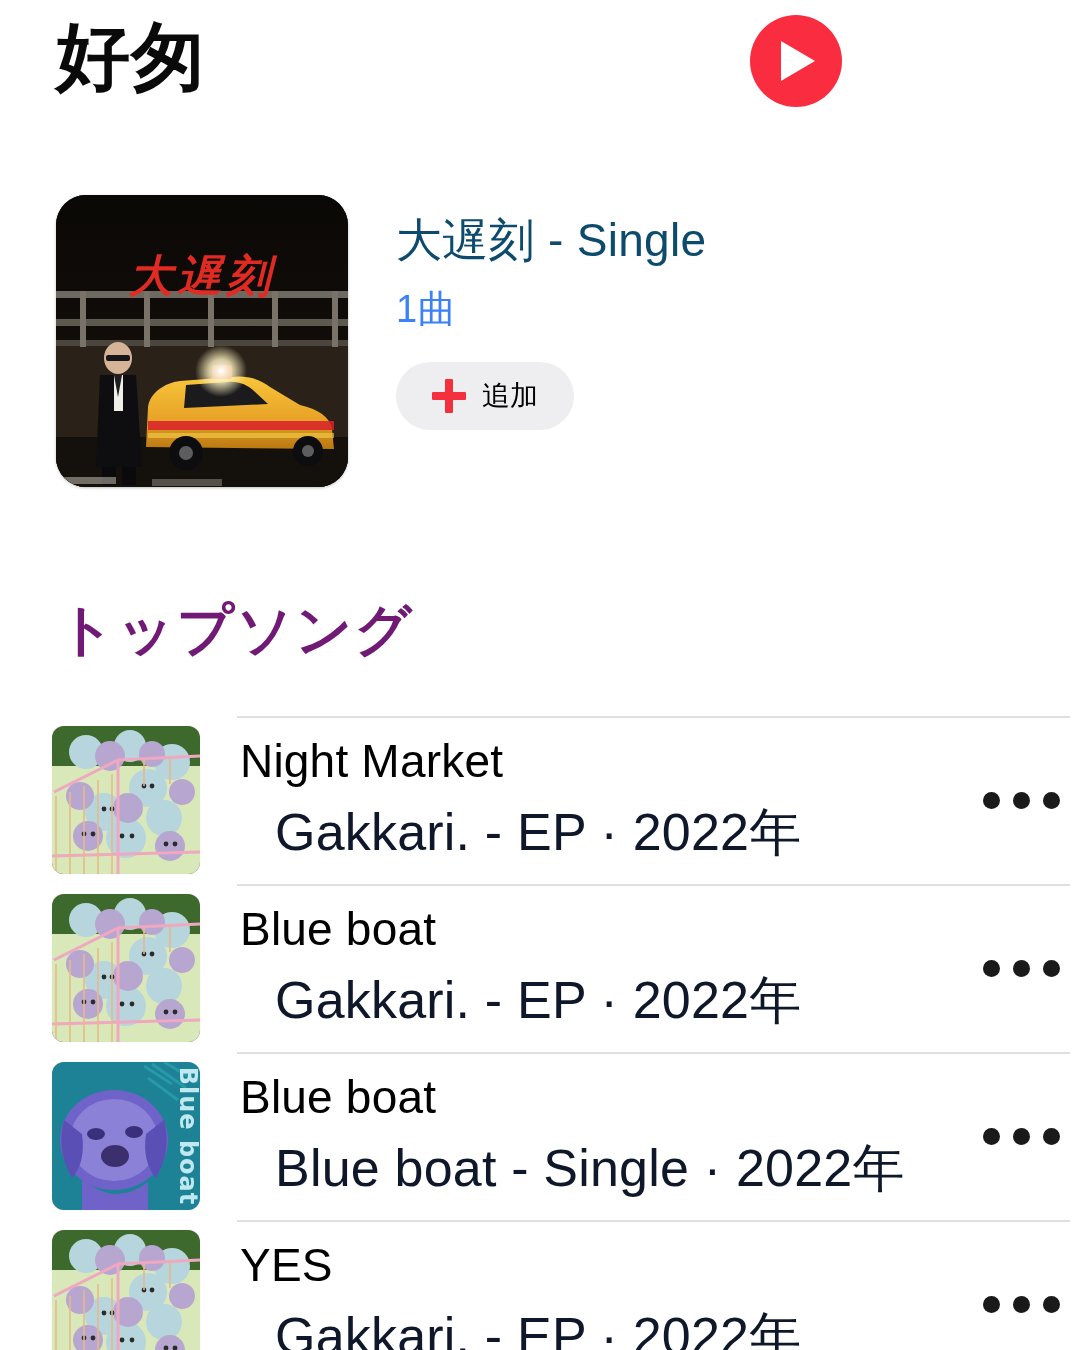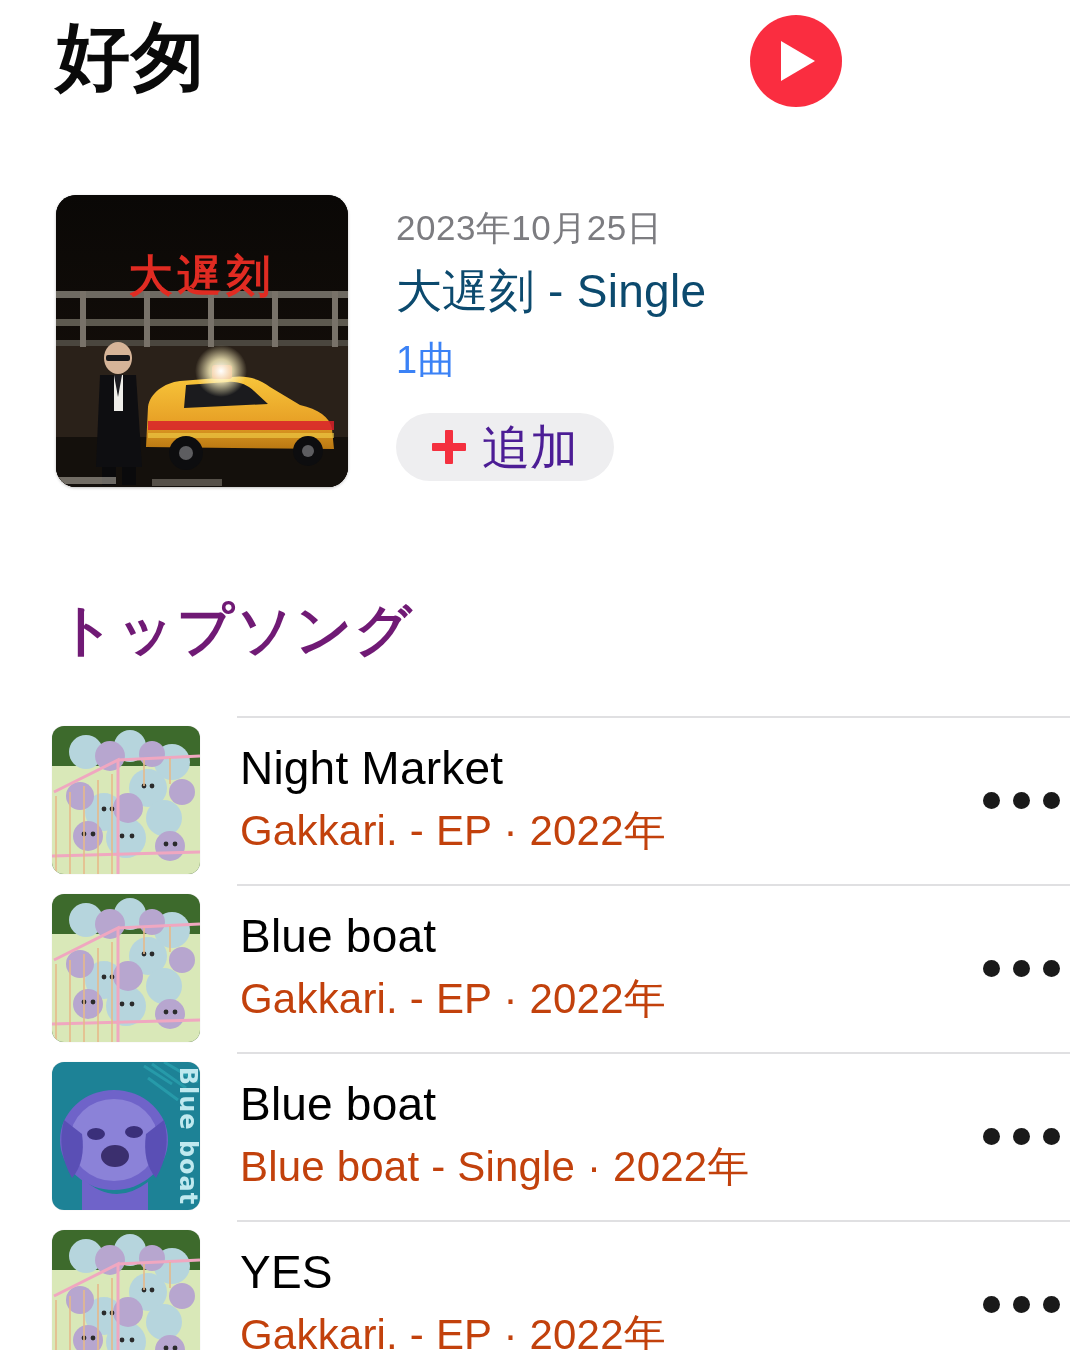--- a/index.html
+++ b/index.html
@@ -30,23 +30,24 @@
     display:flex; align-items:center; justify-content:center;
   }
   .play-btn svg { display:block; margin-left:6px; }
 
   
   .album-block {
     position:absolute; left:0; top:195px; width:1080px; height:310px;
   }
   .album-art {
     position:absolute; left:56px; top:0;
-    width:292px; height:292px; border-radius:20px;
+    width:292px; height:292px; border-radius:30px;
     overflow:hidden; background:#000;
     box-shadow:0 1px 3px rgba(0,0,0,.25);
+    font-style:italic;
   }
   .album-art svg { display:block; width:100%; height:100%; }
 
   .album-meta { position:absolute; left:396px; top:8px; width:620px; }
   .album-date {
     font-size:35px; color:#7c7c80; letter-spacing:.5px;
     line-height:1.45; white-space:nowrap;
   }
   .album-name {
     font-size:46px; color:#0c4a6e; letter-spacing:.3px;
@@ -65,21 +66,21 @@
   }
   .add-plus {
     position:relative; width:34px; height:34px; flex:0 0 34px;
   }
   .add-plus::before, .add-plus::after {
     content:""; position:absolute; background:#f4303f; border-radius:1px;
   }
   .add-plus::before { left:0; top:13px; width:34px; height:8px; }
   .add-plus::after  { top:0; left:13px; width:8px; height:34px; }
   .add-label {
-    font-size:48px; color:#4c1d95; font-weight:500;
+    font-size:28px; color:#000000; font-weight:500;
     line-height:1; white-space:nowrap;
     font-family:"DejaVu Sans","Liberation Sans",sans-serif;
   }
 
   
   .section-title {
     position:absolute; left:58px; top:596px;
     font-size:56px; font-weight:700; color:#701a75;
     letter-spacing:2px; line-height:1.2; white-space:nowrap;
     font-family:"DejaVu Sans","Liberation Sans",sans-serif;
@@ -103,23 +104,23 @@
   .song-thumb svg { display:block; width:100%; height:100%; }
   .song-text {
     flex:1 1 auto; min-width:0; margin-left:40px; padding-right:20px;
   }
   .song-title {
     font-size:46px; color:#000; letter-spacing:.2px;
     line-height:1.25; white-space:nowrap;
     overflow:hidden; text-overflow:ellipsis;
   }
   .song-sub {
-    font-size:42px; color:#c2410c; letter-spacing:.2px;
+    font-size:52px; color:#0f172a; letter-spacing:.2px;
     line-height:1.35; margin-top:6px; white-space:nowrap;
-    overflow:hidden; text-overflow:ellipsis;
+    overflow:hidden; text-overflow:ellipsis;margin-left:35px;
   }
   .more-btn {
     flex:0 0 auto; width:110px; height:110px; margin-right:4px;
     background:none; border:none; cursor:pointer;
     display:flex; align-items:center; justify-content:center; gap:13px;
   }
   .more-btn i { width:17px; height:17px; border-radius:50%; background:#1a1a1a; display:block; }
 </style>
 </head>
 <body>
@@ -199,21 +200,20 @@
           <rect x="46" y="272" width="14" height="18" fill="#0a0a0c"></rect>
           <rect x="66" y="272" width="14" height="18" fill="#0a0a0c"></rect>
         </g>
 
         <rect x="0" y="282" width="60" height="7" fill="#cfc9bd" opacity=".5"></rect>
         <rect x="96" y="284" width="70" height="7" fill="#cfc9bd" opacity=".35"></rect>
       </svg>
     </div>
 
     <div class="album-meta">
-      <div class="album-date">2023年10月25日</div>
       <div class="album-name">大遅刻 - Single</div>
       <div class="album-count">1曲</div>
       <button class="add-btn">
         <span class="add-plus"></span>
         <span class="add-label">追加</span>
       </button>
     </div>
   </div>
 
   <div class="section-title">トップソング</div>

